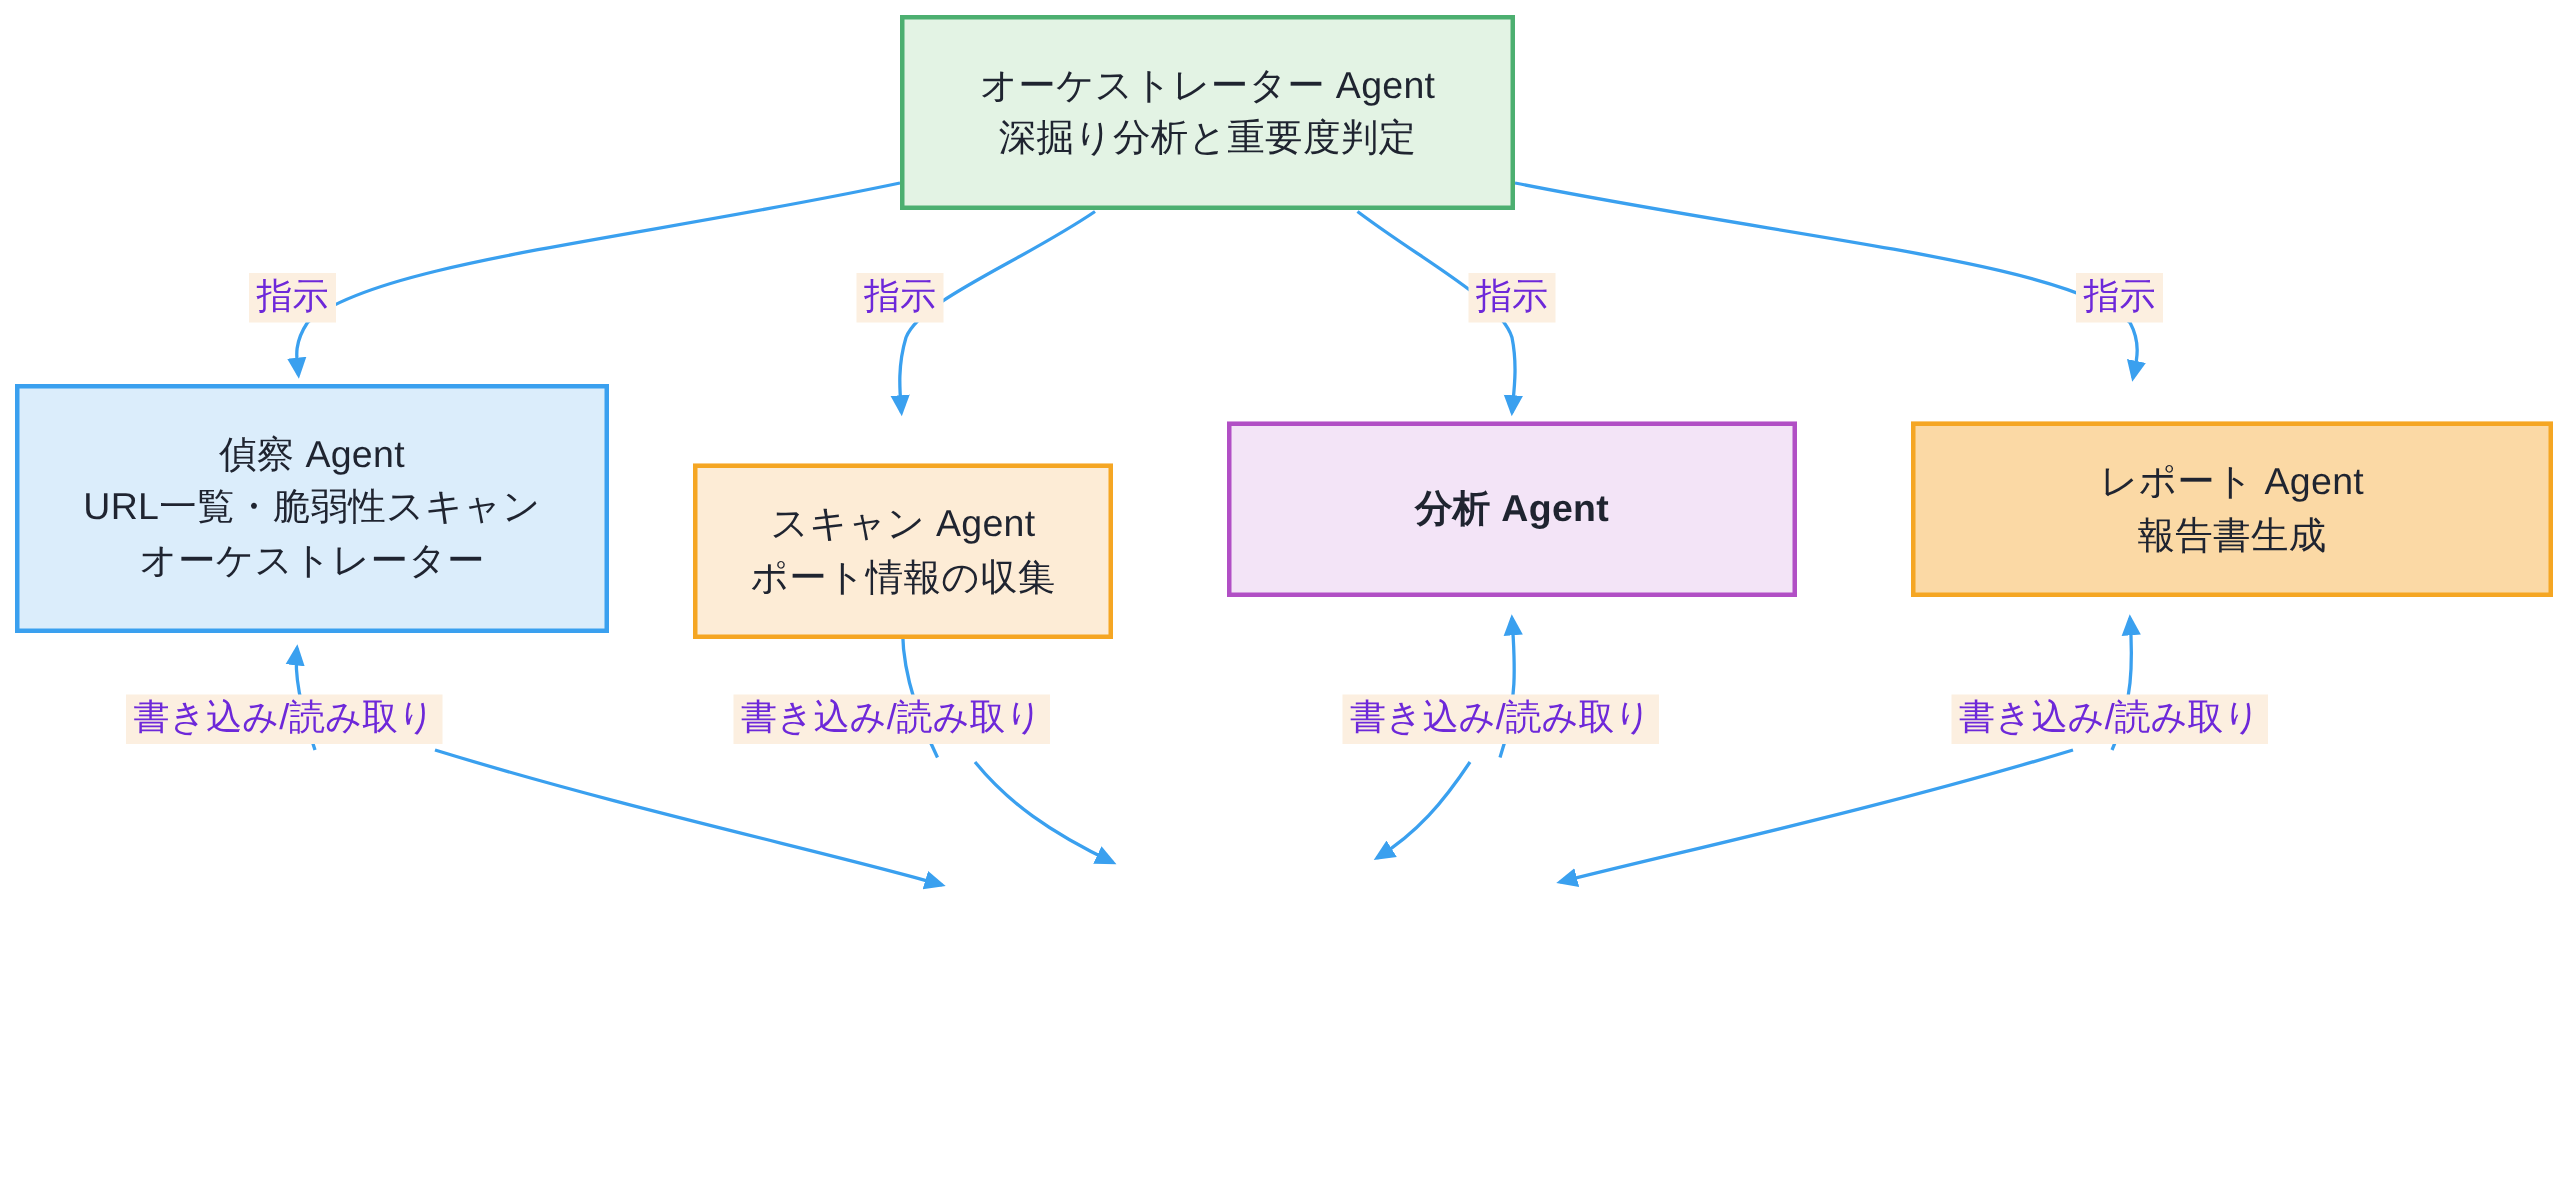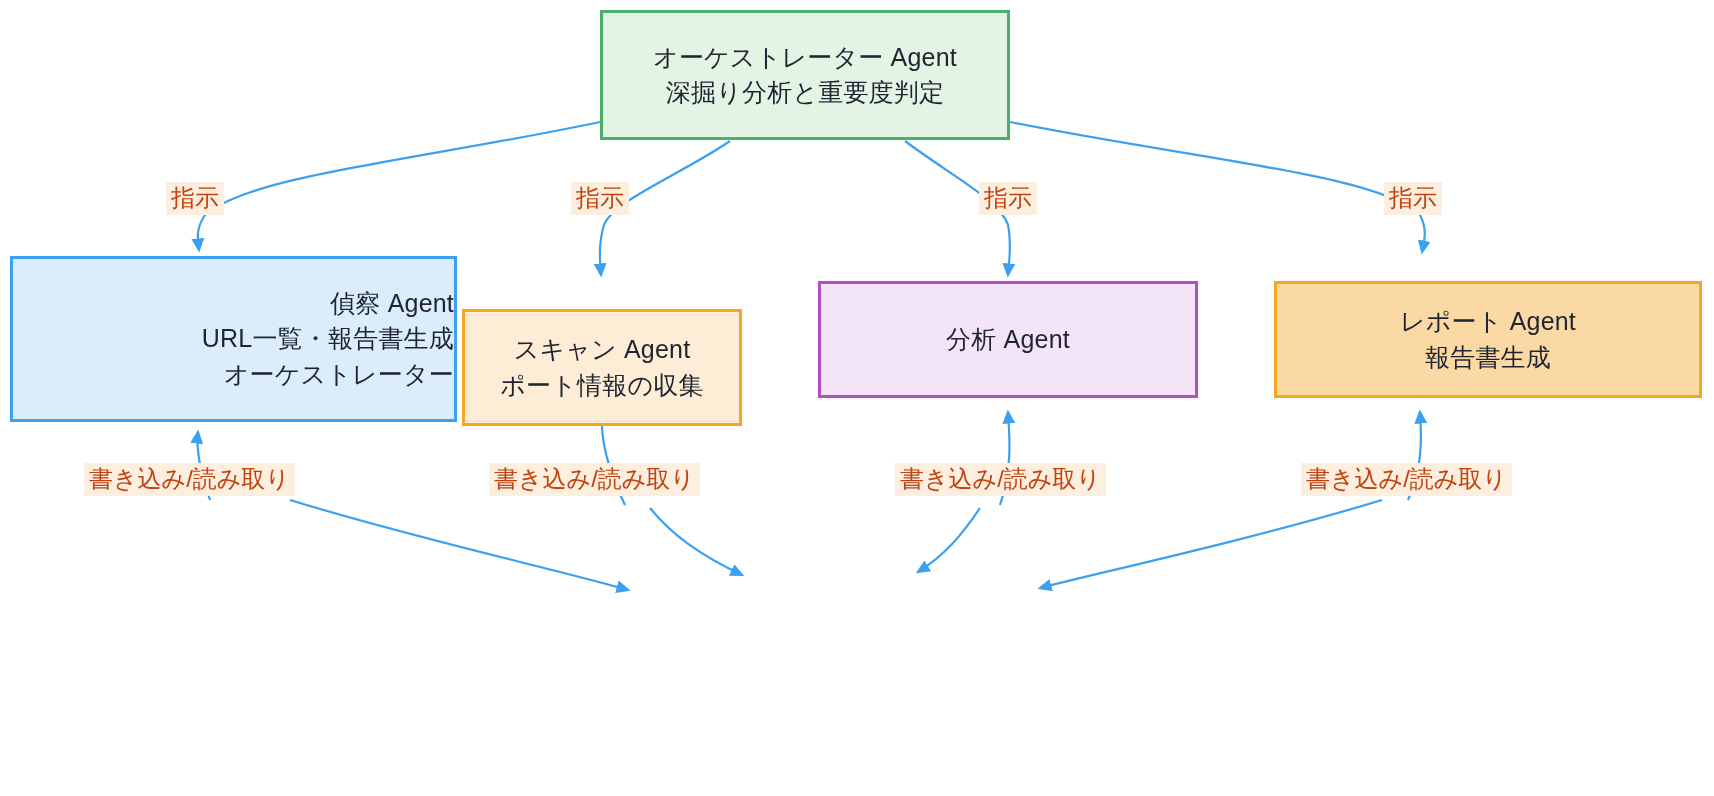--- a/index.html
+++ b/index.html
@@ -44,35 +44,35 @@
     letter-spacing: 0.2px;
   }
   .node .ln { white-space: nowrap; display:block; }
 
   #node-orchestrator {
     left: 600px; top: 10px; width: 410px; height: 130px;
     background: #e3f3e4;
     border-color: #4caf70;
   }
   #node-recon {
-    left: 10px; top: 256px; width: 447px; height: 166px;
+    left: 10px; top: 256px; width: 396px; height: 166px;
     background: #dbedfb;
     border-color: #3aa0ef;
-    align-items: flex-end;
   }
   #node-scan {
     left: 462px; top: 281px; width: 280px; height: 117px;
     background: #fdecd6;
     border-color: #f5a623;
     margin-top: 28px;
   }
   #node-analysis {
     left: 818px; top: 281px; width: 380px; height: 117px;
     background: #f3e4f7;
     border-color: #b14fc5;
+    font-weight: bold;
   }
   #node-report {
     left: 1274px; top: 281px; width: 428px; height: 117px;
     background: #fbd9a5;
     border-color: #f5a623;
     text-align: right;
   }
 
   
   #node-blackboard {
@@ -115,21 +115,21 @@
     color: #1f2430;
     font-size: 25px;
     line-height: 1.45;
   }
   #node-blackboard .cyl-label .ln { white-space: nowrap; display:block; }
 
   
   .edge-label {
     position: absolute;
     background: #fcefe0;
-    color: #c2410c;
+    color: #6d28d9;
     font-size: 24px;
     line-height: 1.2;
     padding: 2px 5px;
     white-space: nowrap;
     box-sizing: border-box;
   }
   .edge-label.cmd  { font-size: 24px; }
   .edge-label.rw   { font-size: 24px; }
 </style>
 </head>
@@ -171,21 +171,21 @@
     </g>
   </svg>
 
   <div class="node" id="node-orchestrator">
     <span class="ln">オーケストレーター Agent</span>
     <span class="ln">深掘り分析と重要度判定</span>
   </div>
 
   <div class="node" id="node-recon">
     <span class="ln">偵察 Agent</span>
-    <span class="ln">URL一覧・報告書生成</span>
+    <span class="ln">URL一覧・脆弱性スキャン</span>
     <span class="ln">オーケストレーター</span>
   </div>
 
   <div class="node" id="node-scan">
     <span class="ln">スキャン Agent</span>
     <span class="ln">ポート情報の収集</span>
   </div>
 
   <div class="node" id="node-analysis">
     <span class="ln">分析 Agent</span>

